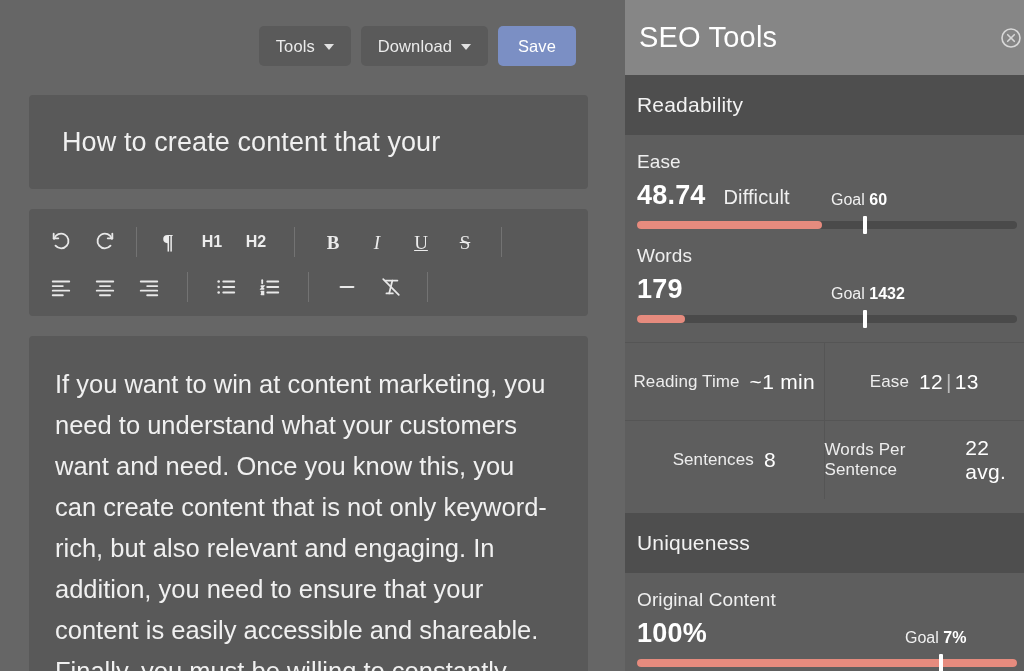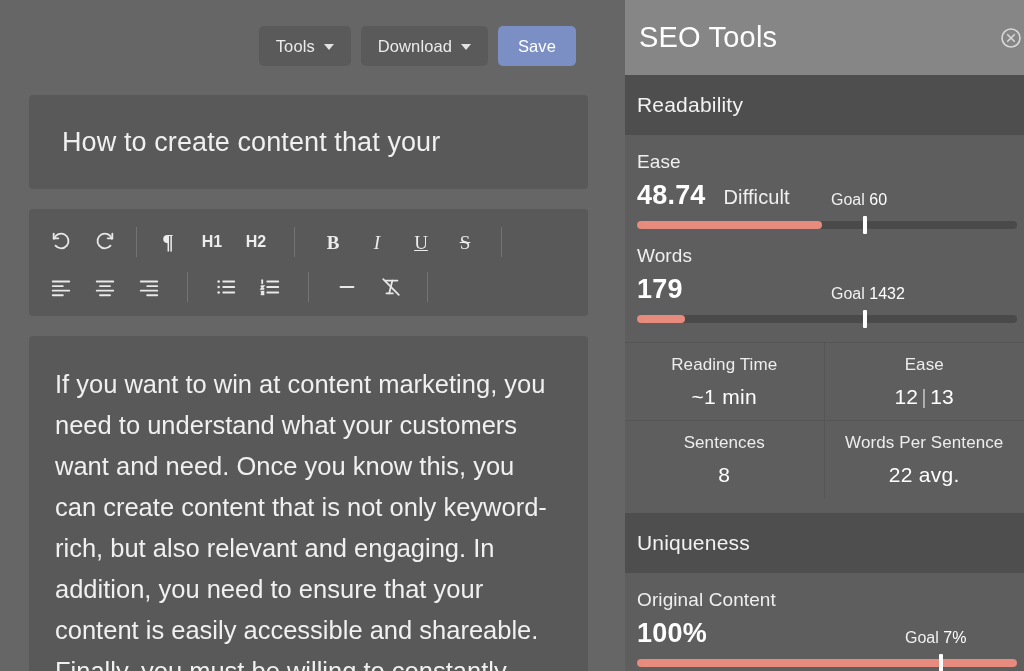--- a/index.html
+++ b/index.html
@@ -198,21 +198,21 @@
     margin-left: 18px;
     letter-spacing: .1px;
   }
   .goal-tag {
     position: absolute;
     color: #f0f0f0;
     font-size: 16px;
     white-space: nowrap;
     bottom: 1px;
   }
-  .goal-tag b { font-weight: normal; color: #ffffff; }
+  .goal-tag b { font-weight: bold; color: #ffffff; }
 
   .bar-track {
     position: relative;
     height: 8px;
     width: 380px;
     background: #4a4a4a;
     border-radius: 4px;
     margin-top: 11px;
   }
   .bar-fill {
@@ -229,21 +229,21 @@
 
   
   #stats-grid {
     margin-top: 19px;
     display: grid;
     grid-template-columns: 1fr 1fr;
     border-top: 1px solid #555555;
   }
   .stat-cell {
     height: 78px;
-    display: flex; flex-direction: column;
+    display: flex; flex-direction: row;
     align-items: center; justify-content: center;
     gap: 10px;
   }
   .stat-cell:nth-child(odd)  { border-right: 1px solid #555555; }
   .stat-cell:nth-child(1), .stat-cell:nth-child(2) { border-bottom: 1px solid #555555; }
   .stat-name {
     color: #ededed;
     font-size: 17px;
     letter-spacing: .1px;
   }

